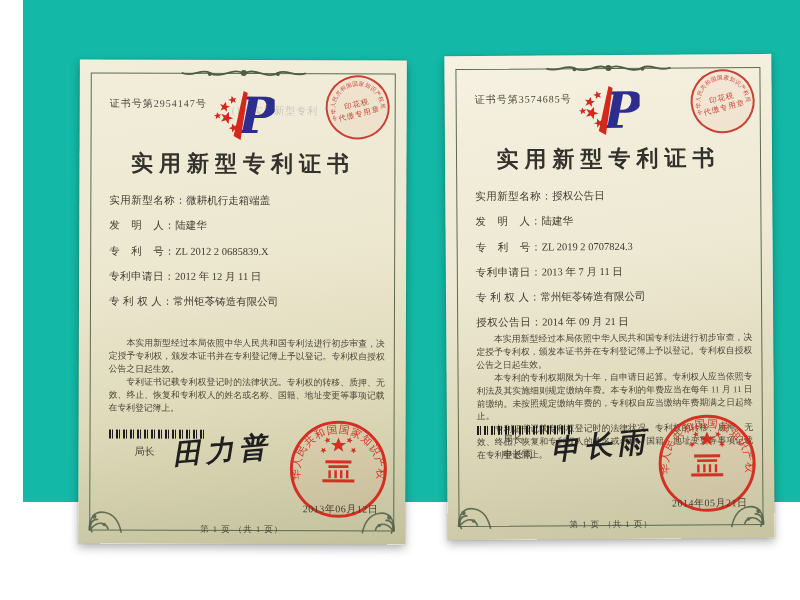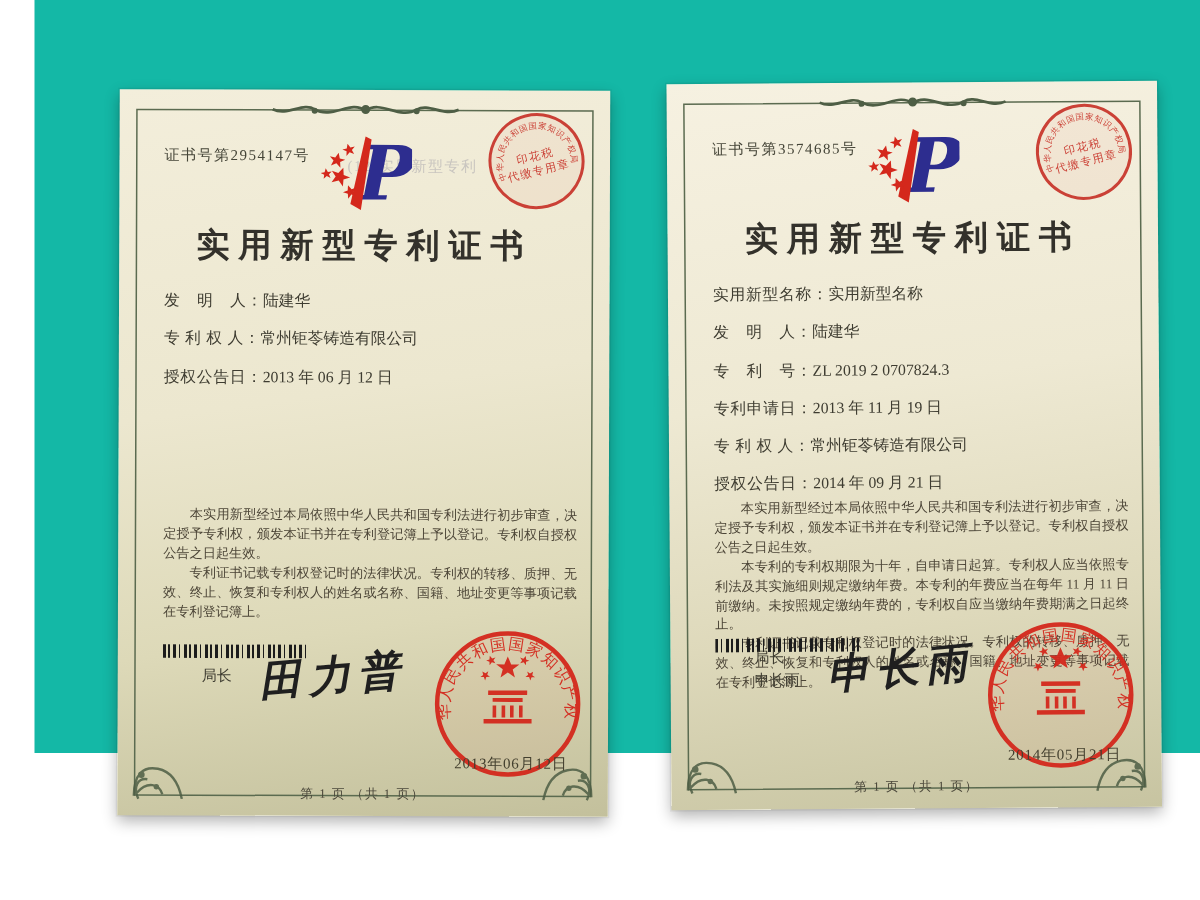--- a/index.html
+++ b/index.html
@@ -127,23 +127,25 @@
       <text font-size="5.6" fill="#c8342a" letter-spacing="0.4">
         <textPath href="#sarc-a" startOffset="50%" text-anchor="middle">中华人民共和国国家知识产权局</textPath>
       </text>
       <text x="34" y="33" text-anchor="middle" font-size="7.5" fill="#c8342a" letter-spacing="1">印花税</text>
       <text x="34" y="43" text-anchor="middle" font-size="7.5" fill="#c8342a" letter-spacing="1">代缴专用章</text>
     </svg>
 
     <div class="title">实用新型专利证书</div>
 
     <div class="fields">
+      <div class="f-row"><span class="f-label">实用新型名称：</span><span class="f-value">微耕机行走箱端盖</span></div>
       <div class="f-row"><span class="f-label">发　明　人：</span><span class="f-value">陆建华</span></div>
+      <div class="f-row"><span class="f-label">专　利　号：</span><span class="f-value">ZL 2012 2 0685839.X</span></div>
+      <div class="f-row"><span class="f-label">专利申请日：</span><span class="f-value">2012 年 12 月 11 日</span></div>
       <div class="f-row"><span class="f-label">专 利 权 人：</span><span class="f-value">常州钜苓铸造有限公司</span></div>
-      <div class="f-row"><span class="f-label">授权公告日：</span><span class="f-value">2013 年 06 月 12 日</span></div>
     </div>
 
     <div class="body-text">
       <p>本实用新型经过本局依照中华人民共和国专利法进行初步审查，决定授予专利权，颁发本证书并在专利登记簿上予以登记。专利权自授权公告之日起生效。</p>
       <p>专利证书记载专利权登记时的法律状况。专利权的转移、质押、无效、终止、恢复和专利权人的姓名或名称、国籍、地址变更等事项记载在专利登记簿上。</p>
     </div>
 
     <div class="barcode"></div>
 
     <div class="signer">
@@ -200,24 +202,24 @@
       <text font-size="5.6" fill="#c8342a" letter-spacing="0.4">
         <textPath href="#sarc-b" startOffset="50%" text-anchor="middle">中华人民共和国国家知识产权局</textPath>
       </text>
       <text x="34" y="33" text-anchor="middle" font-size="7.5" fill="#c8342a" letter-spacing="1">印花税</text>
       <text x="34" y="43" text-anchor="middle" font-size="7.5" fill="#c8342a" letter-spacing="1">代缴专用章</text>
     </svg>
 
     <div class="title">实用新型专利证书</div>
 
     <div class="fields">
-      <div class="f-row"><span class="f-label">实用新型名称：</span><span class="f-value">实用新型名称</span></div>
+      <div class="f-row"><span class="f-label">实用新型名称：</span><span class="f-value">授权公告日</span></div>
       <div class="f-row"><span class="f-label">发　明　人：</span><span class="f-value">陆建华</span></div>
       <div class="f-row"><span class="f-label">专　利　号：</span><span class="f-value">ZL 2019 2 0707824.3</span></div>
-      <div class="f-row"><span class="f-label">专利申请日：</span><span class="f-value">2013 年 11 月 19 日</span></div>
+      <div class="f-row"><span class="f-label">专利申请日：</span><span class="f-value">2013 年 7 月 11 日</span></div>
       <div class="f-row"><span class="f-label">专 利 权 人：</span><span class="f-value">常州钜苓铸造有限公司</span></div>
       <div class="f-row"><span class="f-label">授权公告日：</span><span class="f-value">2014 年 09 月 21 日</span></div>
     </div>
 
     <div class="body-text">
       <p>本实用新型经过本局依照中华人民共和国专利法进行初步审查，决定授予专利权，颁发本证书并在专利登记簿上予以登记。专利权自授权公告之日起生效。</p>
       <p>本专利的专利权期限为十年，自申请日起算。专利权人应当依照专利法及其实施细则规定缴纳年费。本专利的年费应当在每年 11 月 11 日前缴纳。未按照规定缴纳年费的，专利权自应当缴纳年费期满之日起终止。</p>
       <p>专利证书记载专利权登记时的法律状况。专利权的转移、质押、无效、终止、恢复和专利权人的姓名或名称、国籍、地址变更等事项记载在专利登记簿上。</p>
     </div>
 

